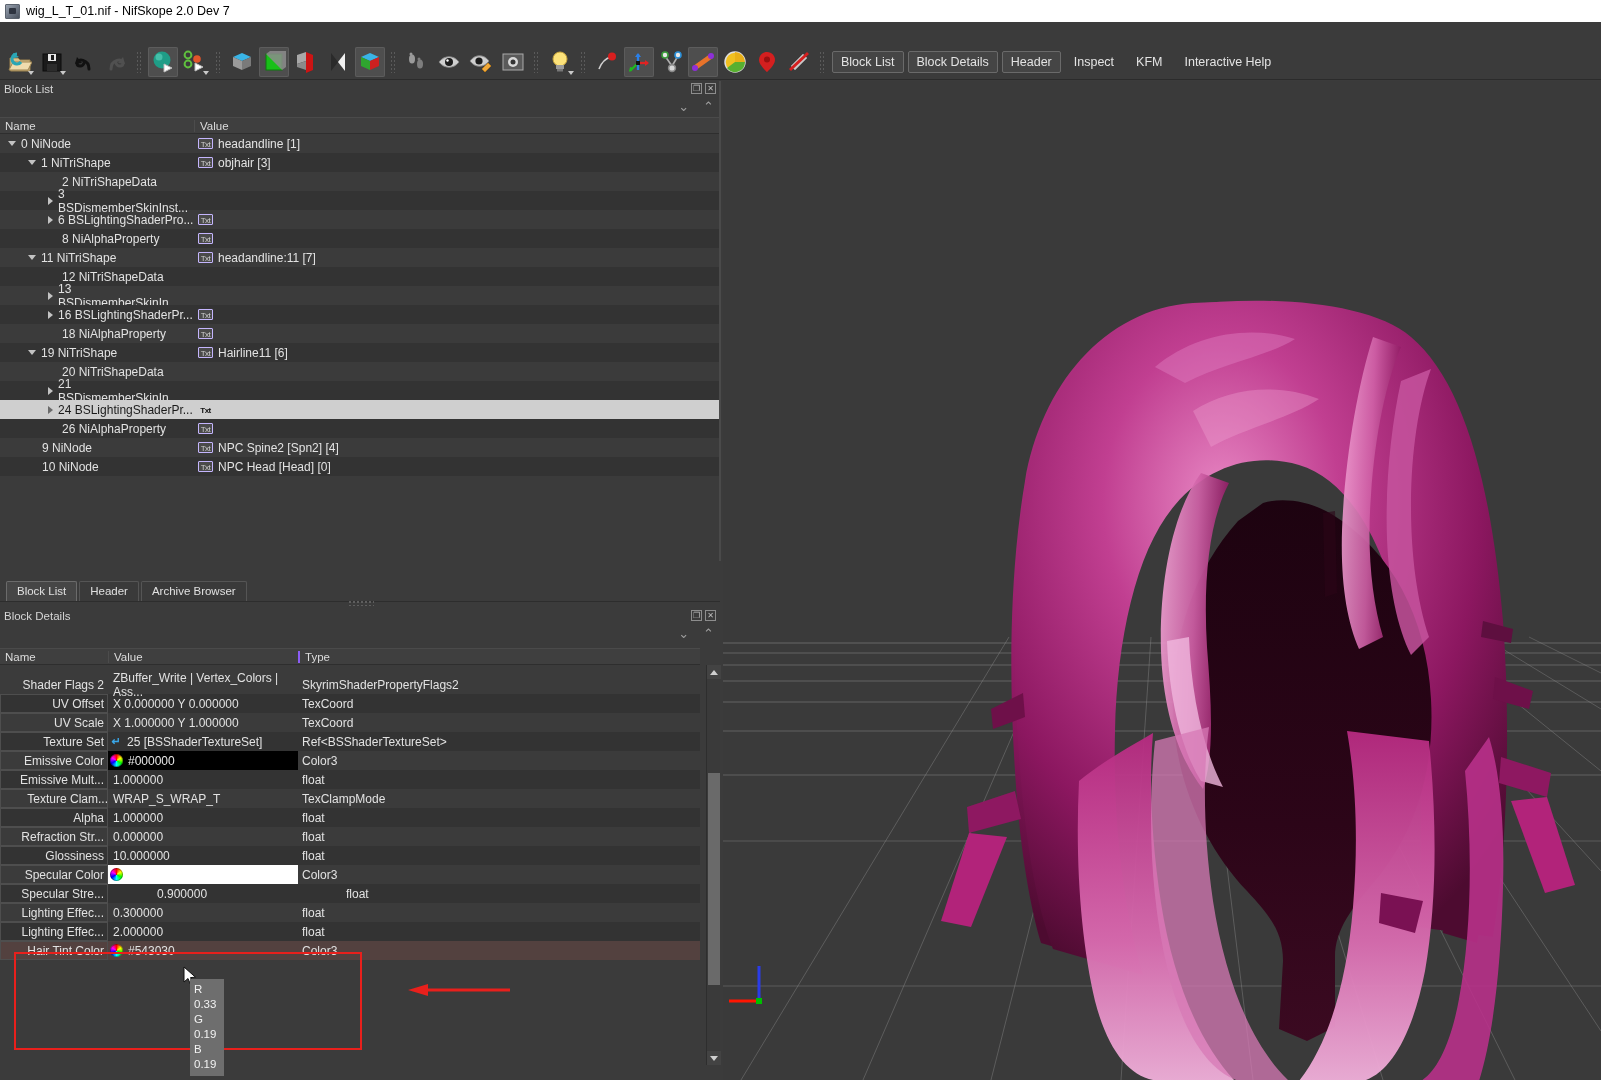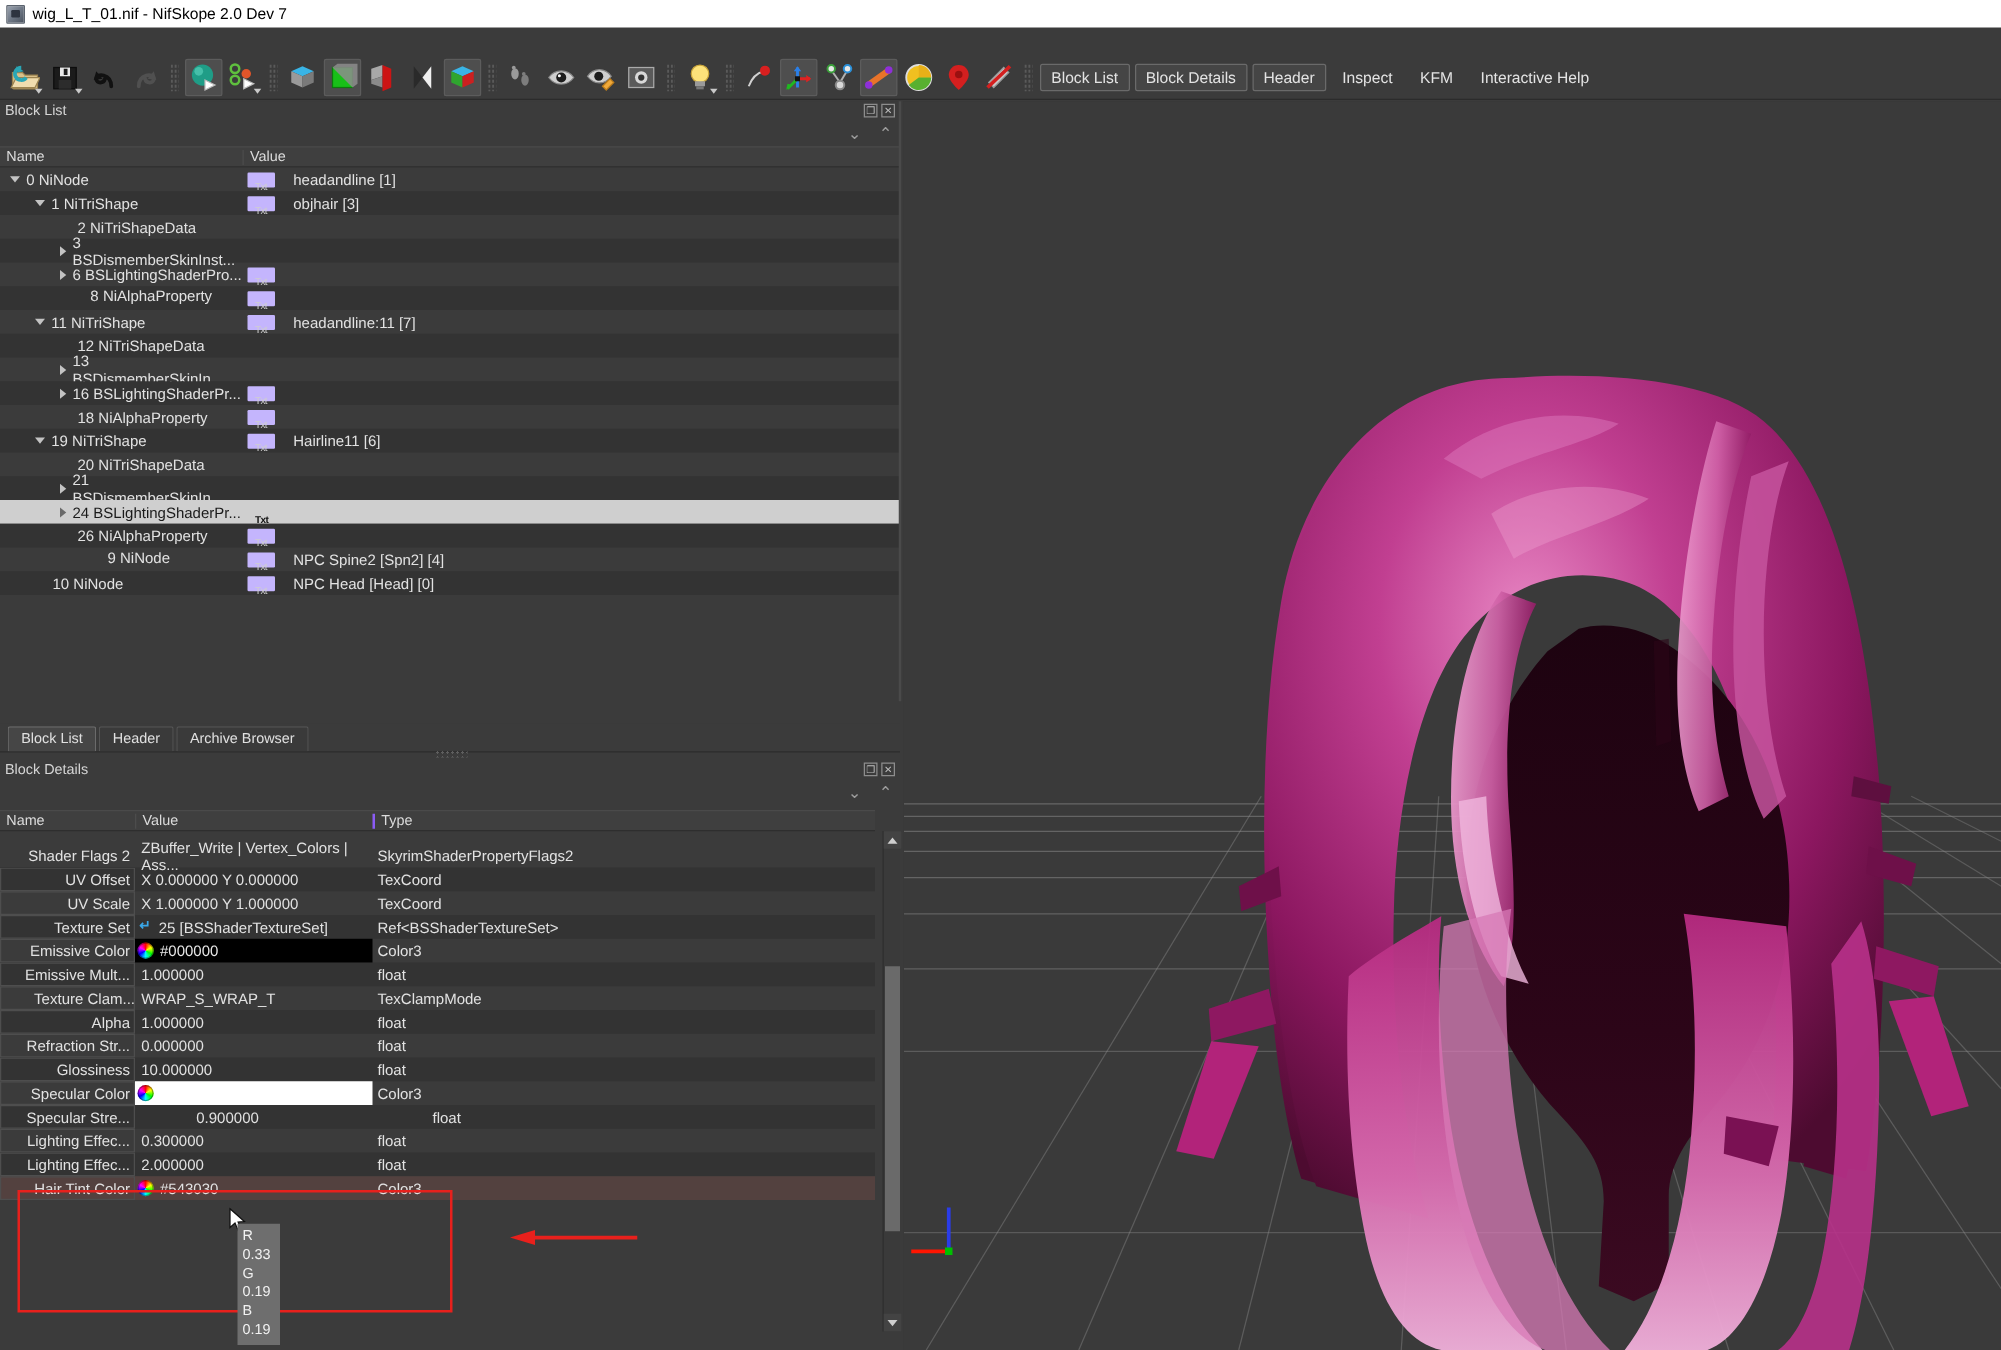--- a/index.html
+++ b/index.html
@@ -118,23 +118,23 @@
   .trow .name-cell { width:194px; display:flex; align-items:center; height:19px; }
   .trow .val-cell { flex:1; display:flex; align-items:center; height:19px; padding-left:4px; }
   .tw-arrow {
     width:0;height:0; margin-right:5px; flex:0 0 auto;
   }
   .tw-arrow.open { border-left:4.5px solid transparent; border-right:4.5px solid transparent; border-top:5px solid #c3c3c3; }
   .tw-arrow.closed { border-top:4.5px solid transparent; border-bottom:4.5px solid transparent; border-left:5px solid #c3c3c3; }
   .tw-arrow.none { width:9px; height:1px; }
   .trow.selected .tw-arrow.closed { border-left-color:#6a6a6a; }
   .txt-badge {
-    display:inline-block; min-width:15px; height:11px; margin-right:15px;
+    display:inline-block; min-width:15px; height:11px; margin-right:5px;
     font-size:8px; line-height:11px; text-align:center;
-    color:#cfcfcf; background:#4a4a4a; border:6px solid #c4b5fd;
+    color:#cfcfcf; background:#4a4a4a; border:1px solid #c4b5fd;
     border-radius:1px; font-family:"Liberation Sans", sans-serif; flex:0 0 auto;
     letter-spacing:-0.5px;
   }
   .trow.selected .txt-badge { color:#111; background:transparent; border-color:transparent; font-weight:bold; }
 
   
   .dock-tabs {
     position:absolute; left:0; top:578px; width:720px; height:24px;
     display:flex; align-items:flex-end; padding-left:6px;
     border-bottom:1px solid #2d2d2d;
@@ -496,21 +496,21 @@
         <div class="trow">
           <div class="name-cell" style="padding-left: 48px;">
             <span class="tw-arrow closed"></span>
             <span>6 BSLightingShaderPro...</span>
           </div>
           <div class="val-cell">
             <span class="txt-badge">Txt</span>
           </div>
         </div>
         <div class="trow alt">
-          <div class="name-cell" style="padding-left: 48px; flex-direction: column;">
+          <div class="name-cell" style="padding-left: 48px;">
             <span class="tw-arrow none"></span>
             <span>8 NiAlphaProperty</span>
           </div>
           <div class="val-cell">
             <span class="txt-badge">Txt</span>
           </div>
         </div>
         <div class="trow">
           <div class="name-cell" style="padding-left: 28px;">
             <span class="tw-arrow open"></span>
@@ -589,21 +589,21 @@
         <div class="trow alt">
           <div class="name-cell" style="padding-left: 48px;">
             <span class="tw-arrow none"></span>
             <span>26 NiAlphaProperty</span>
           </div>
           <div class="val-cell">
             <span class="txt-badge">Txt</span>
           </div>
         </div>
         <div class="trow">
-          <div class="name-cell" style="padding-left: 28px; flex-direction: column;">
+          <div class="name-cell" style="padding-left: 28px;">
             <span class="tw-arrow none"></span>
             <span>9 NiNode</span>
           </div>
           <div class="val-cell">
             <span class="txt-badge">Txt</span>
             <span>NPC Spine2 [Spn2] [4]</span>
           </div>
         </div>
         <div class="trow alt">
           <div class="name-cell" style="padding-left: 28px;">

